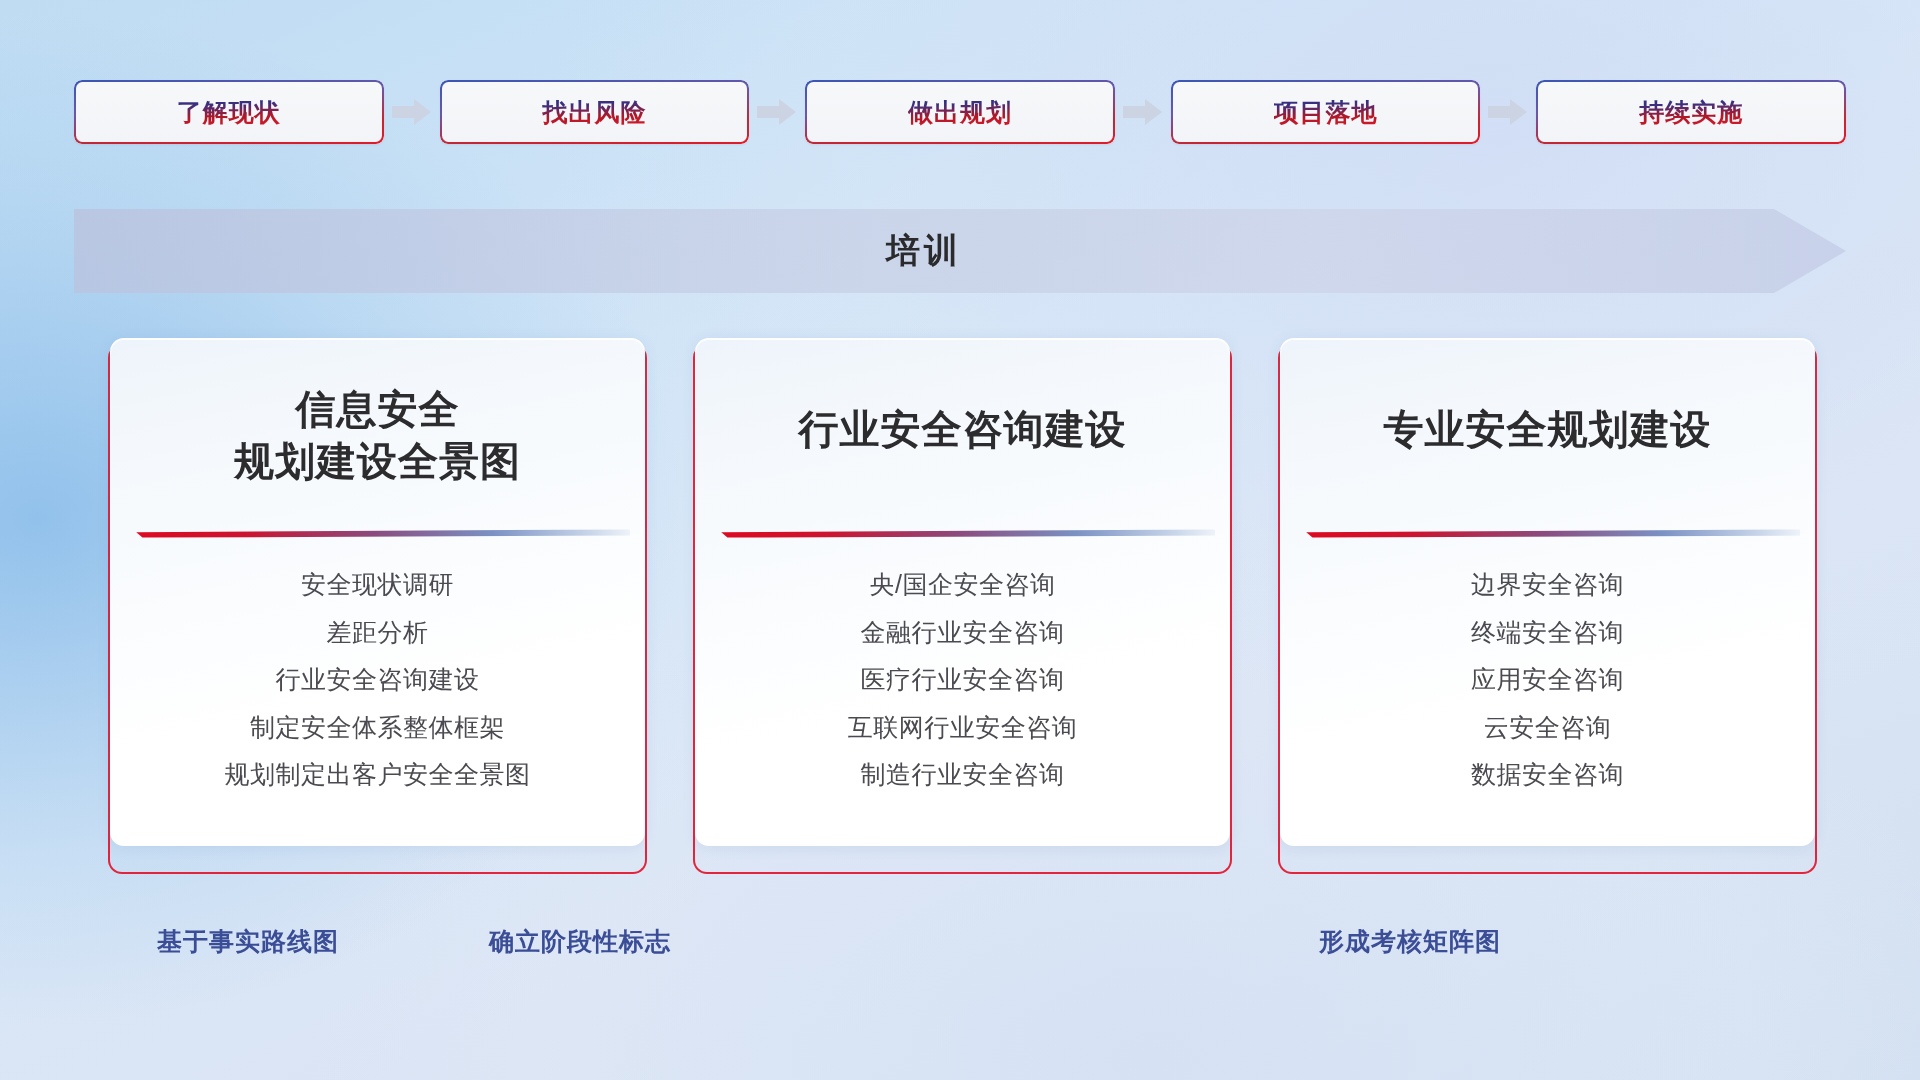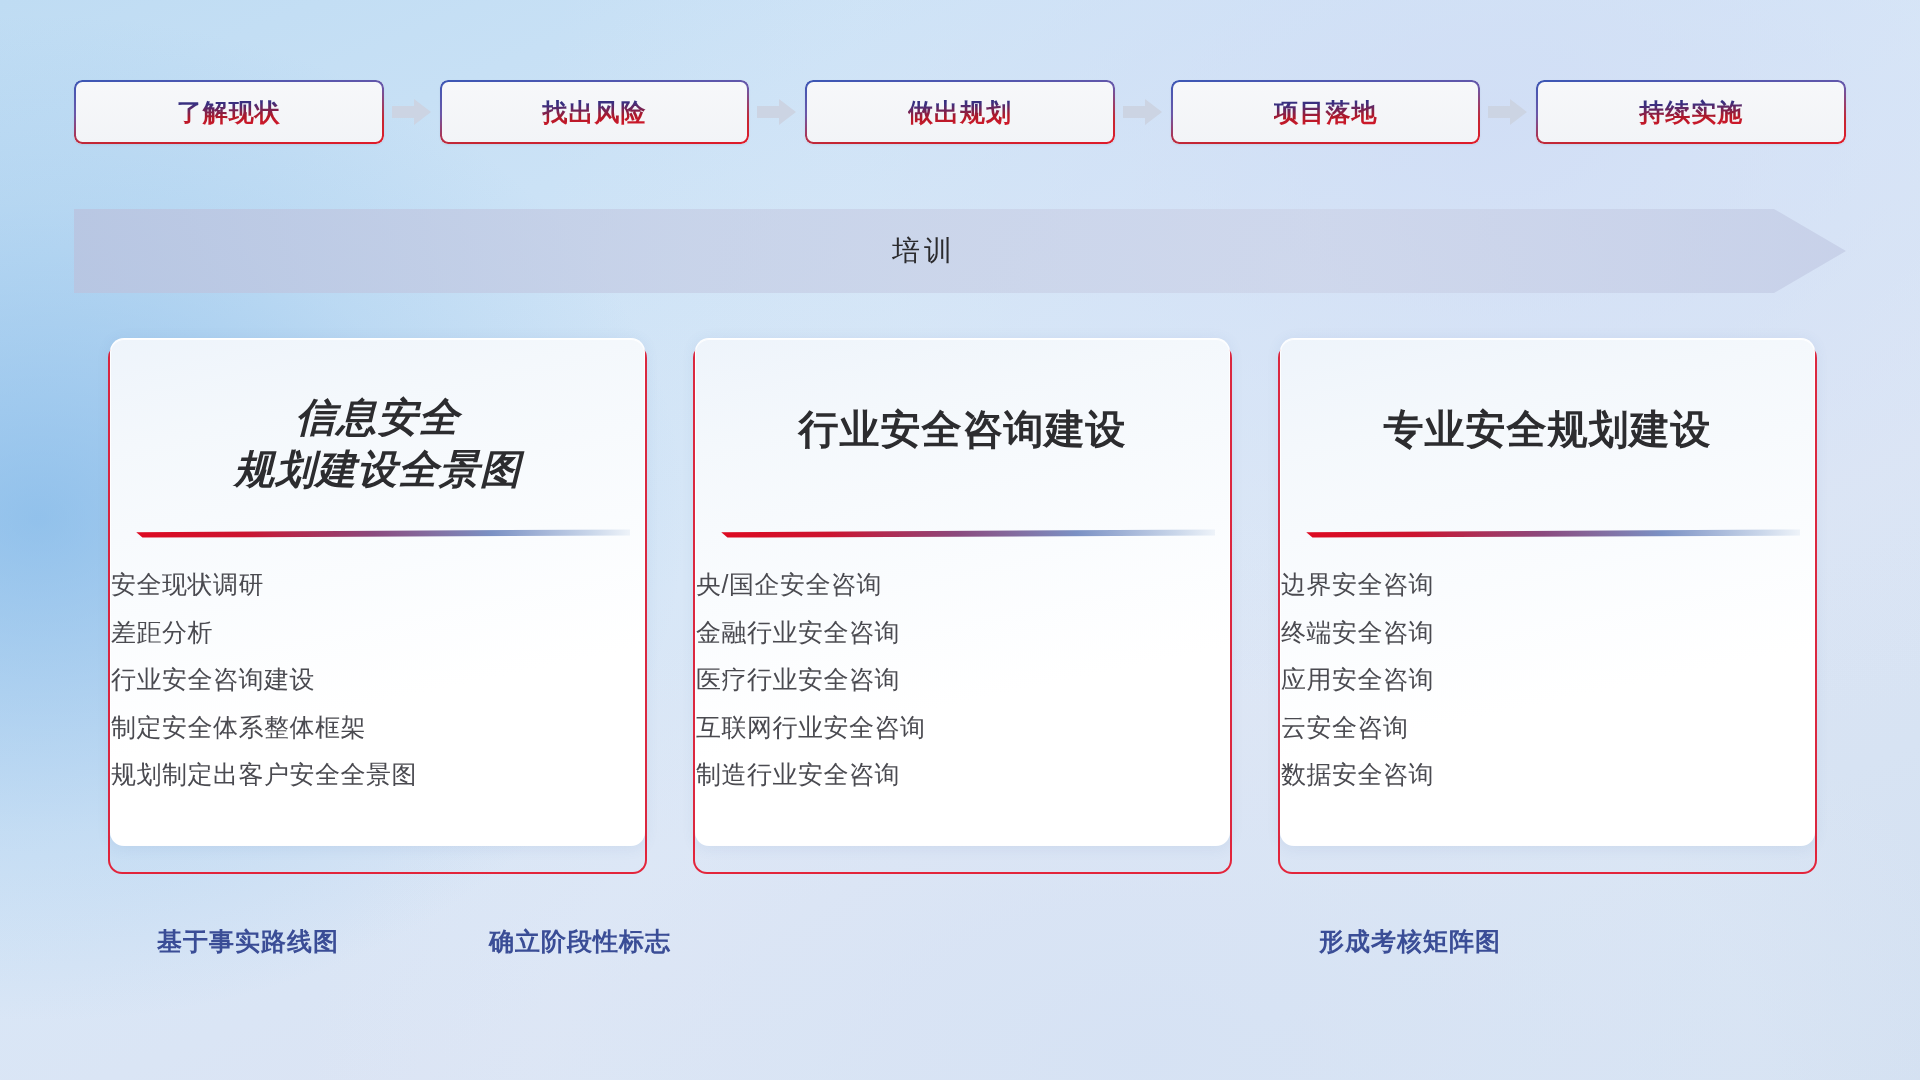--- a/index.html
+++ b/index.html
@@ -69,22 +69,22 @@
     position: absolute;
     top: 209px; left: 74px;
     width: 1772px; height: 84px;
   }
   .band svg { display: block; width: 100%; height: 100%; }
   .band-label {
     position: absolute;
     top: 0; left: 0;
     width: 1700px; height: 84px;
     display: flex; align-items: center; justify-content: center;
-    font-size: 28px;
-    font-weight: 400;
+    font-size: 34px;
+    font-weight: 700;
     color: #2b2b2e;
     letter-spacing: 4px;
   }
 
   
   .cards {
     position: absolute;
     top: 338px; left: 110px;
     width: 1705px; height: 534px;
     display: flex;
@@ -118,38 +118,38 @@
     align-items: center;
   }
   .card-title {
     font-size: 40px;
     font-weight: 700;
     color: #2c2c2f;
     text-align: center;
     line-height: 1.30;
     letter-spacing: 1px;
   }
-  .card-title.two-line { margin-top: 16px; font-style: italic; }
+  .card-title.two-line { margin-top: 8px; }
   .card-title.one-line { margin-top: 28px; text-align: right; }
 
   .divider {
     position: absolute;
     left: 24px; right: 14px;
     top: 190px;
     height: 9px;
   }
   .divider svg { display:block; width:100%; height:100%; }
 
   .card-list {
     position: absolute;
     left: 0; right: 0;
     top: 228px;
     display: flex;
     flex-direction: column;
-    align-items: flex-start;
+    align-items: center;
     gap: 12px;
   }
   .card-list li {
     list-style: none;
     font-size: 25px;
     color: #4a4a50;
     letter-spacing: 0.5px;
     line-height: 1.42;
   }
 

